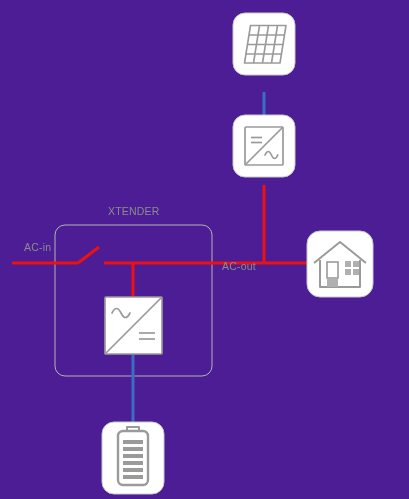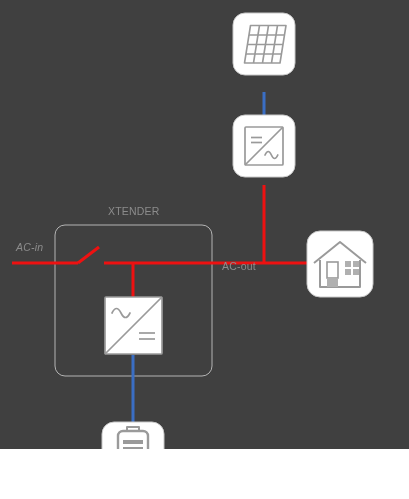--- a/index.html
+++ b/index.html
@@ -6,41 +6,41 @@
     margin: 0;
     padding: 0;
     background: #ffffff;
   }
   body {
     font-family: "Liberation Sans", sans-serif;
   }
   #canvas {
     position: relative;
     width: 409px;
-    height: 449px;
-    background: #404040;
+    height: 499px;
+    background: #4c1d95;
     overflow: hidden;
   }
   .diagram-svg {
     position: absolute;
     top: 0;
     left: 0;
     width: 409px;
     height: 499px;
   }
   .label {
     position: absolute;
     color: #8c8c8c;
     font-size: 10.5px;
     letter-spacing: 0.2px;
     white-space: nowrap;
     font-family: "Liberation Sans", sans-serif;
   }
   #label-xtender { left: 108px; top: 205px; }
-  #label-acin    { left: 16px;  top: 241px; font-style: italic; }
+  #label-acin    { left: 24px;  top: 241px; }
   #label-acout   { left: 222px; top: 243px; margin-top: 17px; }
 </style>
 </head>
 <body>
 
 <div id="canvas">
 
   <svg class="diagram-svg" viewBox="0 0 409 499">
 
     <rect x="55" y="225" width="157" height="151" rx="10" ry="10" fill="none" stroke="#b4b4b4" stroke-width="1"></rect>

